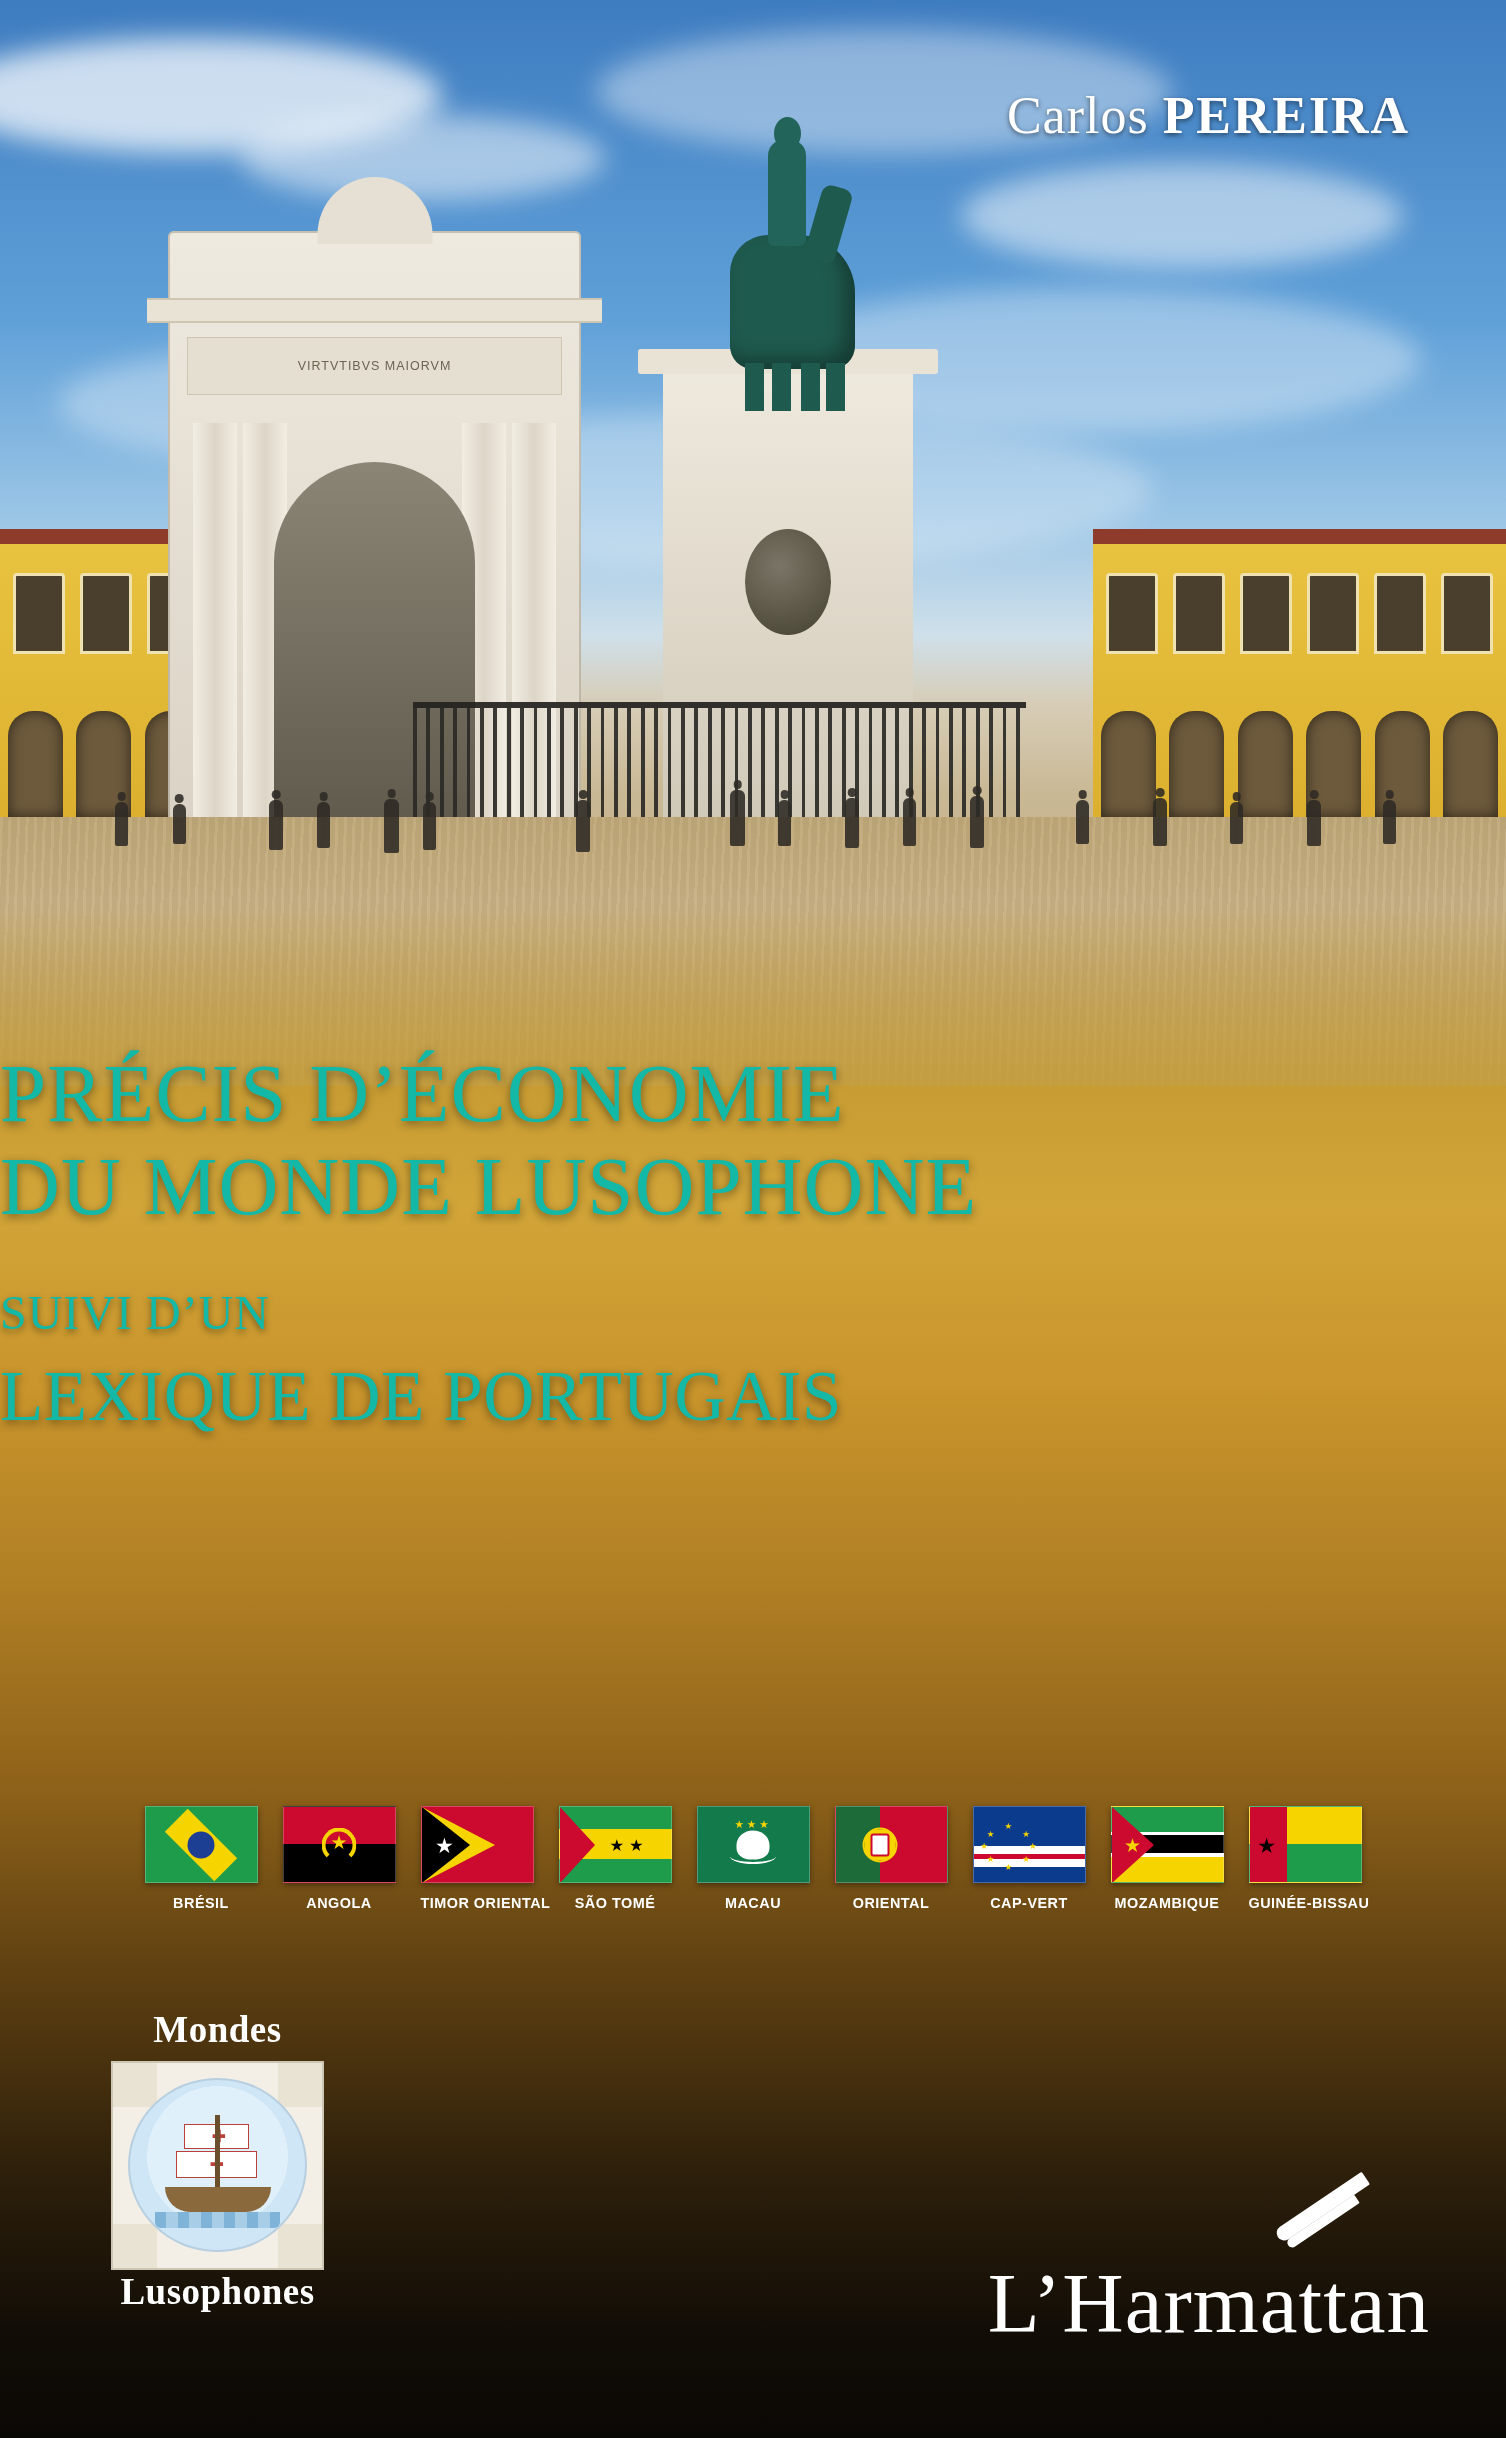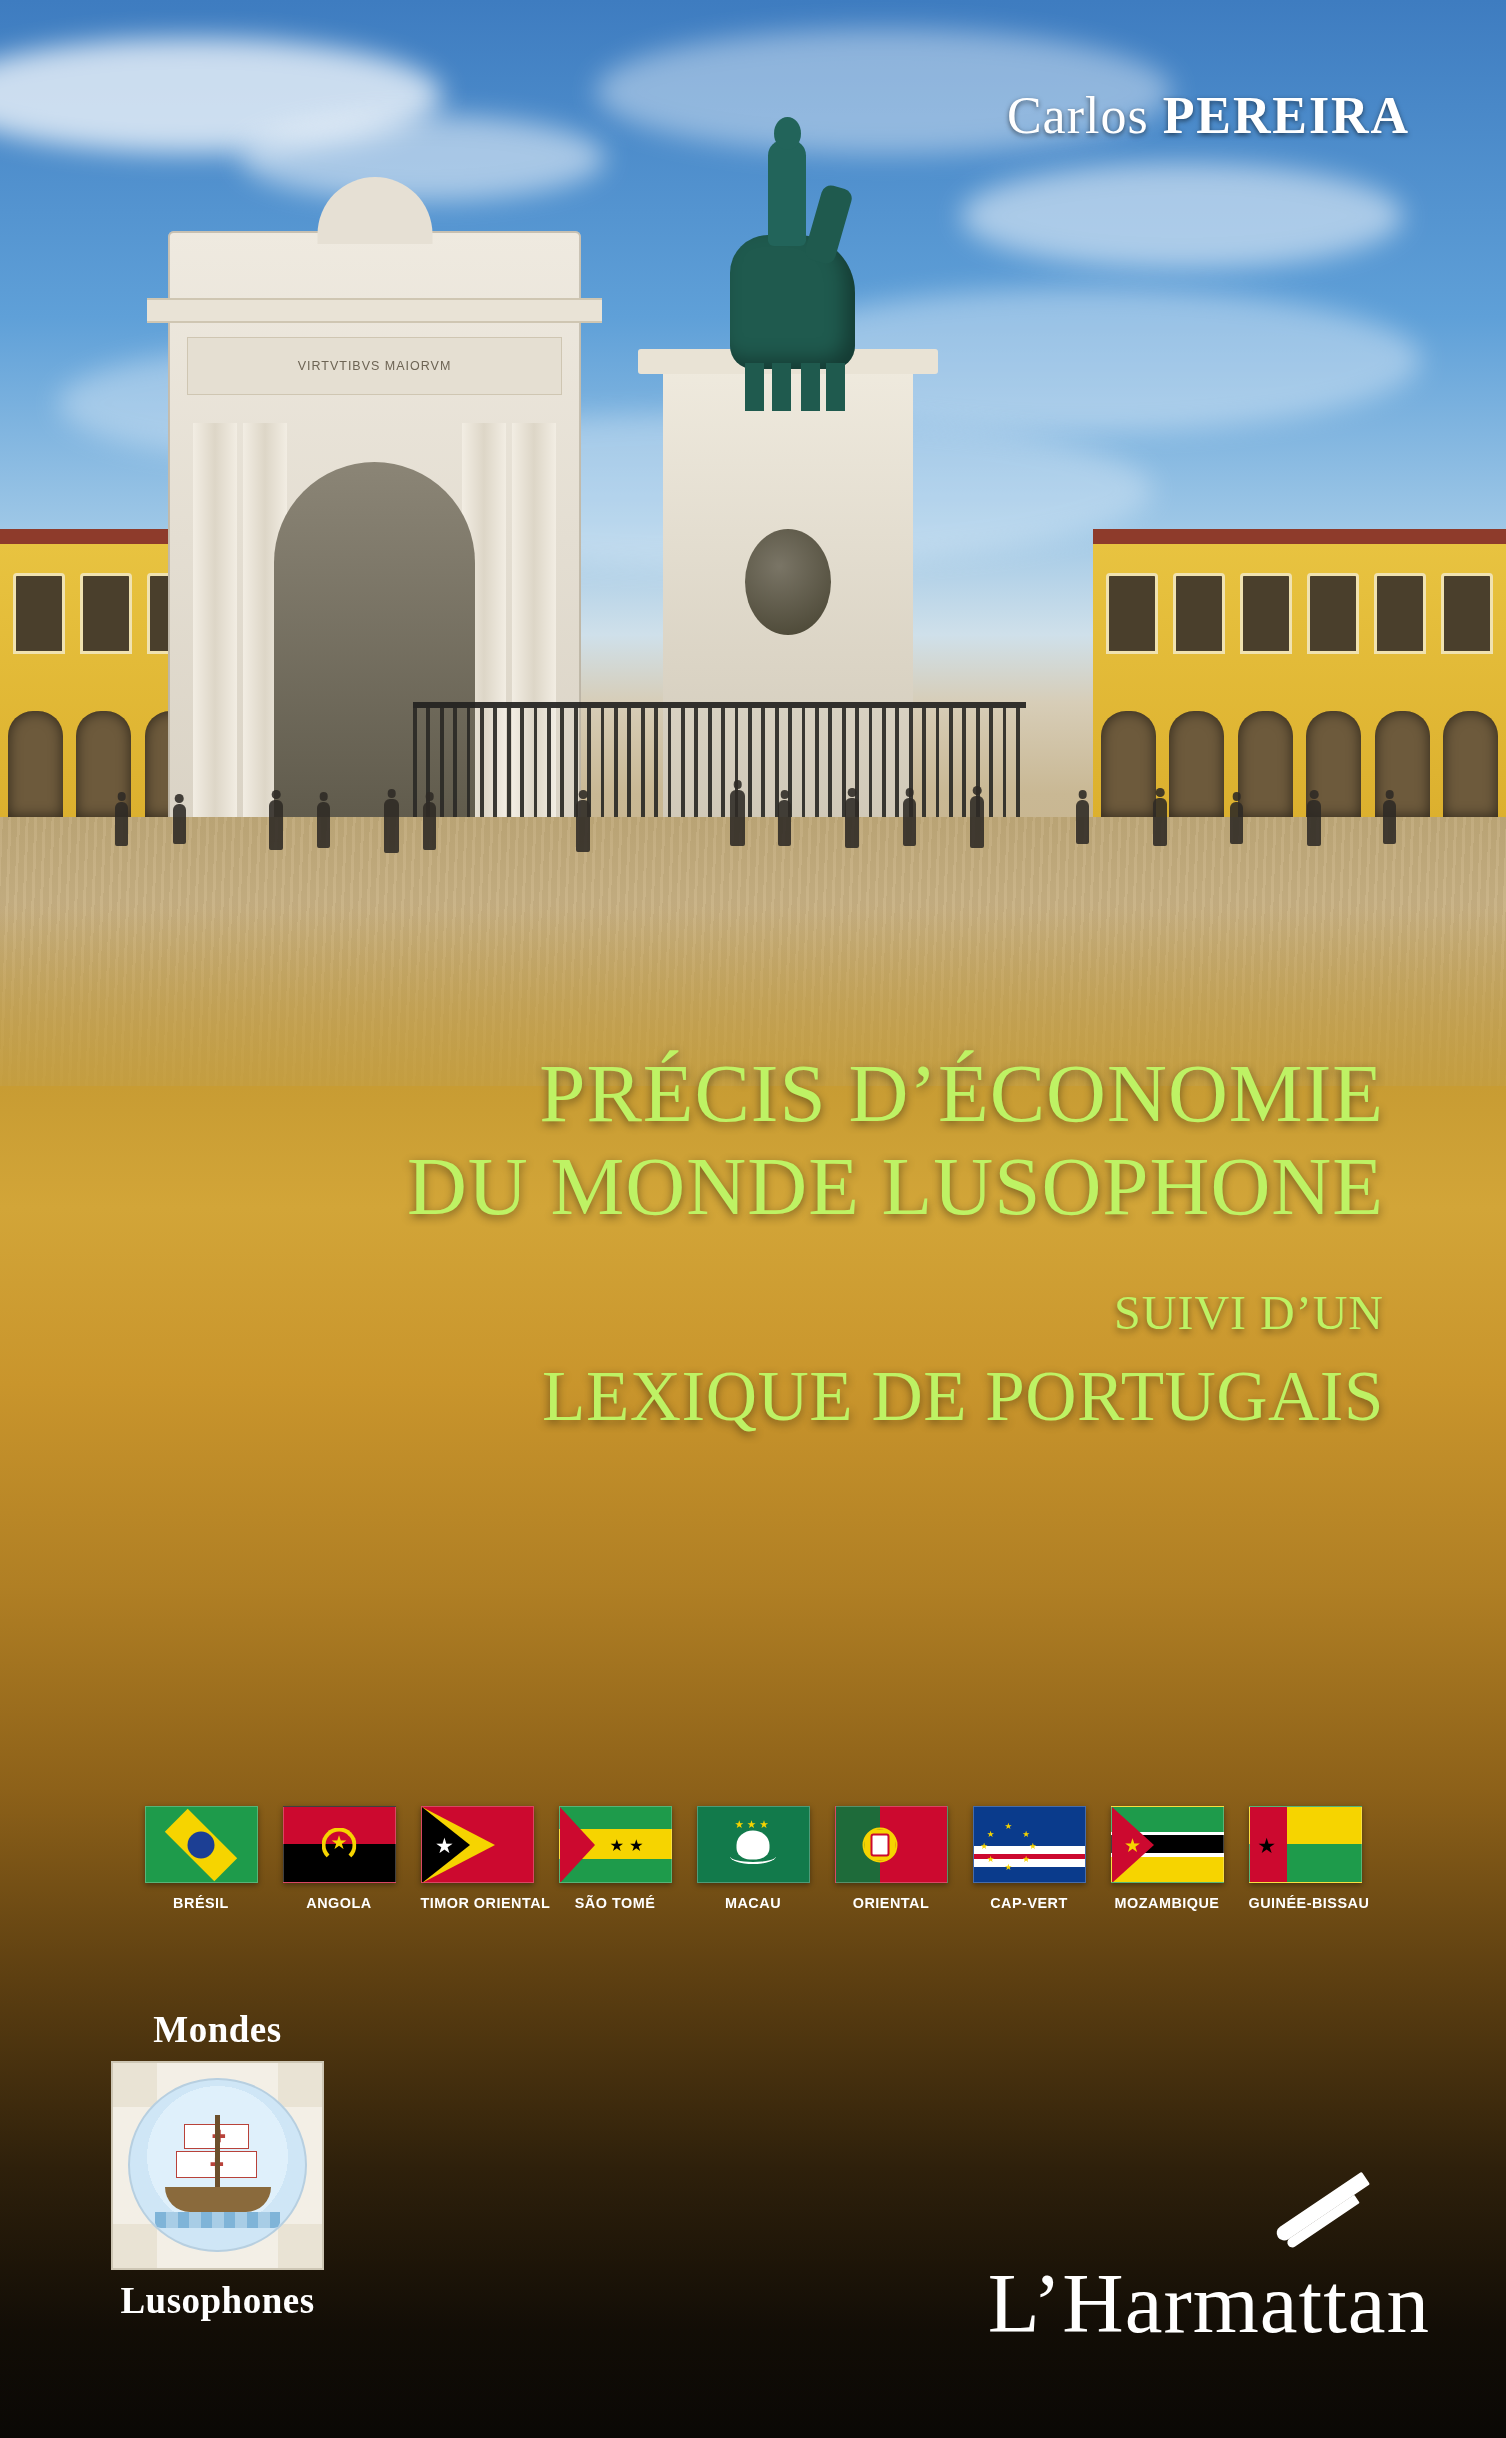--- a/index.html
+++ b/index.html
@@ -243,21 +243,21 @@
     font-family:"Liberation Serif", serif;
     font-size:52px;
     letter-spacing:1px;
     text-shadow: 0 1.9px 5.8px rgba(0,0,0,.55);
   }
   .author .first{ font-weight:400; }
   .author .last{ font-weight:700; letter-spacing:1.9px; }
 
   .title-block{
     position:absolute; top:1047px; left:0; width:1384px;
-    text-align:right; color:#bef264;
+    text-align:left; color:#14b8a6;
     font-family:"Liberation Serif", serif;
   }
   .title-main{
     font-size:83px;
     line-height:1.12;
     letter-spacing:1px;
     text-shadow: 0 2.9px 9.6px rgba(0,0,0,.45);
   }
   .subtitle-small{
     margin-top:52px;
@@ -404,21 +404,21 @@
   .collection{
     position:absolute; left:88px; top:2008px;
     width:259px; height:355px;
     text-align:center;
   }
   .collection .word{
     color:#fff; font-weight:bold; font-size:37px;
     font-family:"Liberation Serif", serif;
     letter-spacing:0.5px;
   }
-  .collection .word.bottom{ margin-top:9px; }
+  .collection .word.bottom{ margin-top:0; }
   .emblem{
     width:213px; height:209px; margin:9.6px auto 0;
     background:#f3efe6;
     border:2.9px solid #cdc6b4;
     position:relative;
     display:flex; align-items:center; justify-content:center;
   }
   .emblem .inner-ring{
     position:absolute; inset:15.4px;
     border:2.9px solid #b7cfe0;

